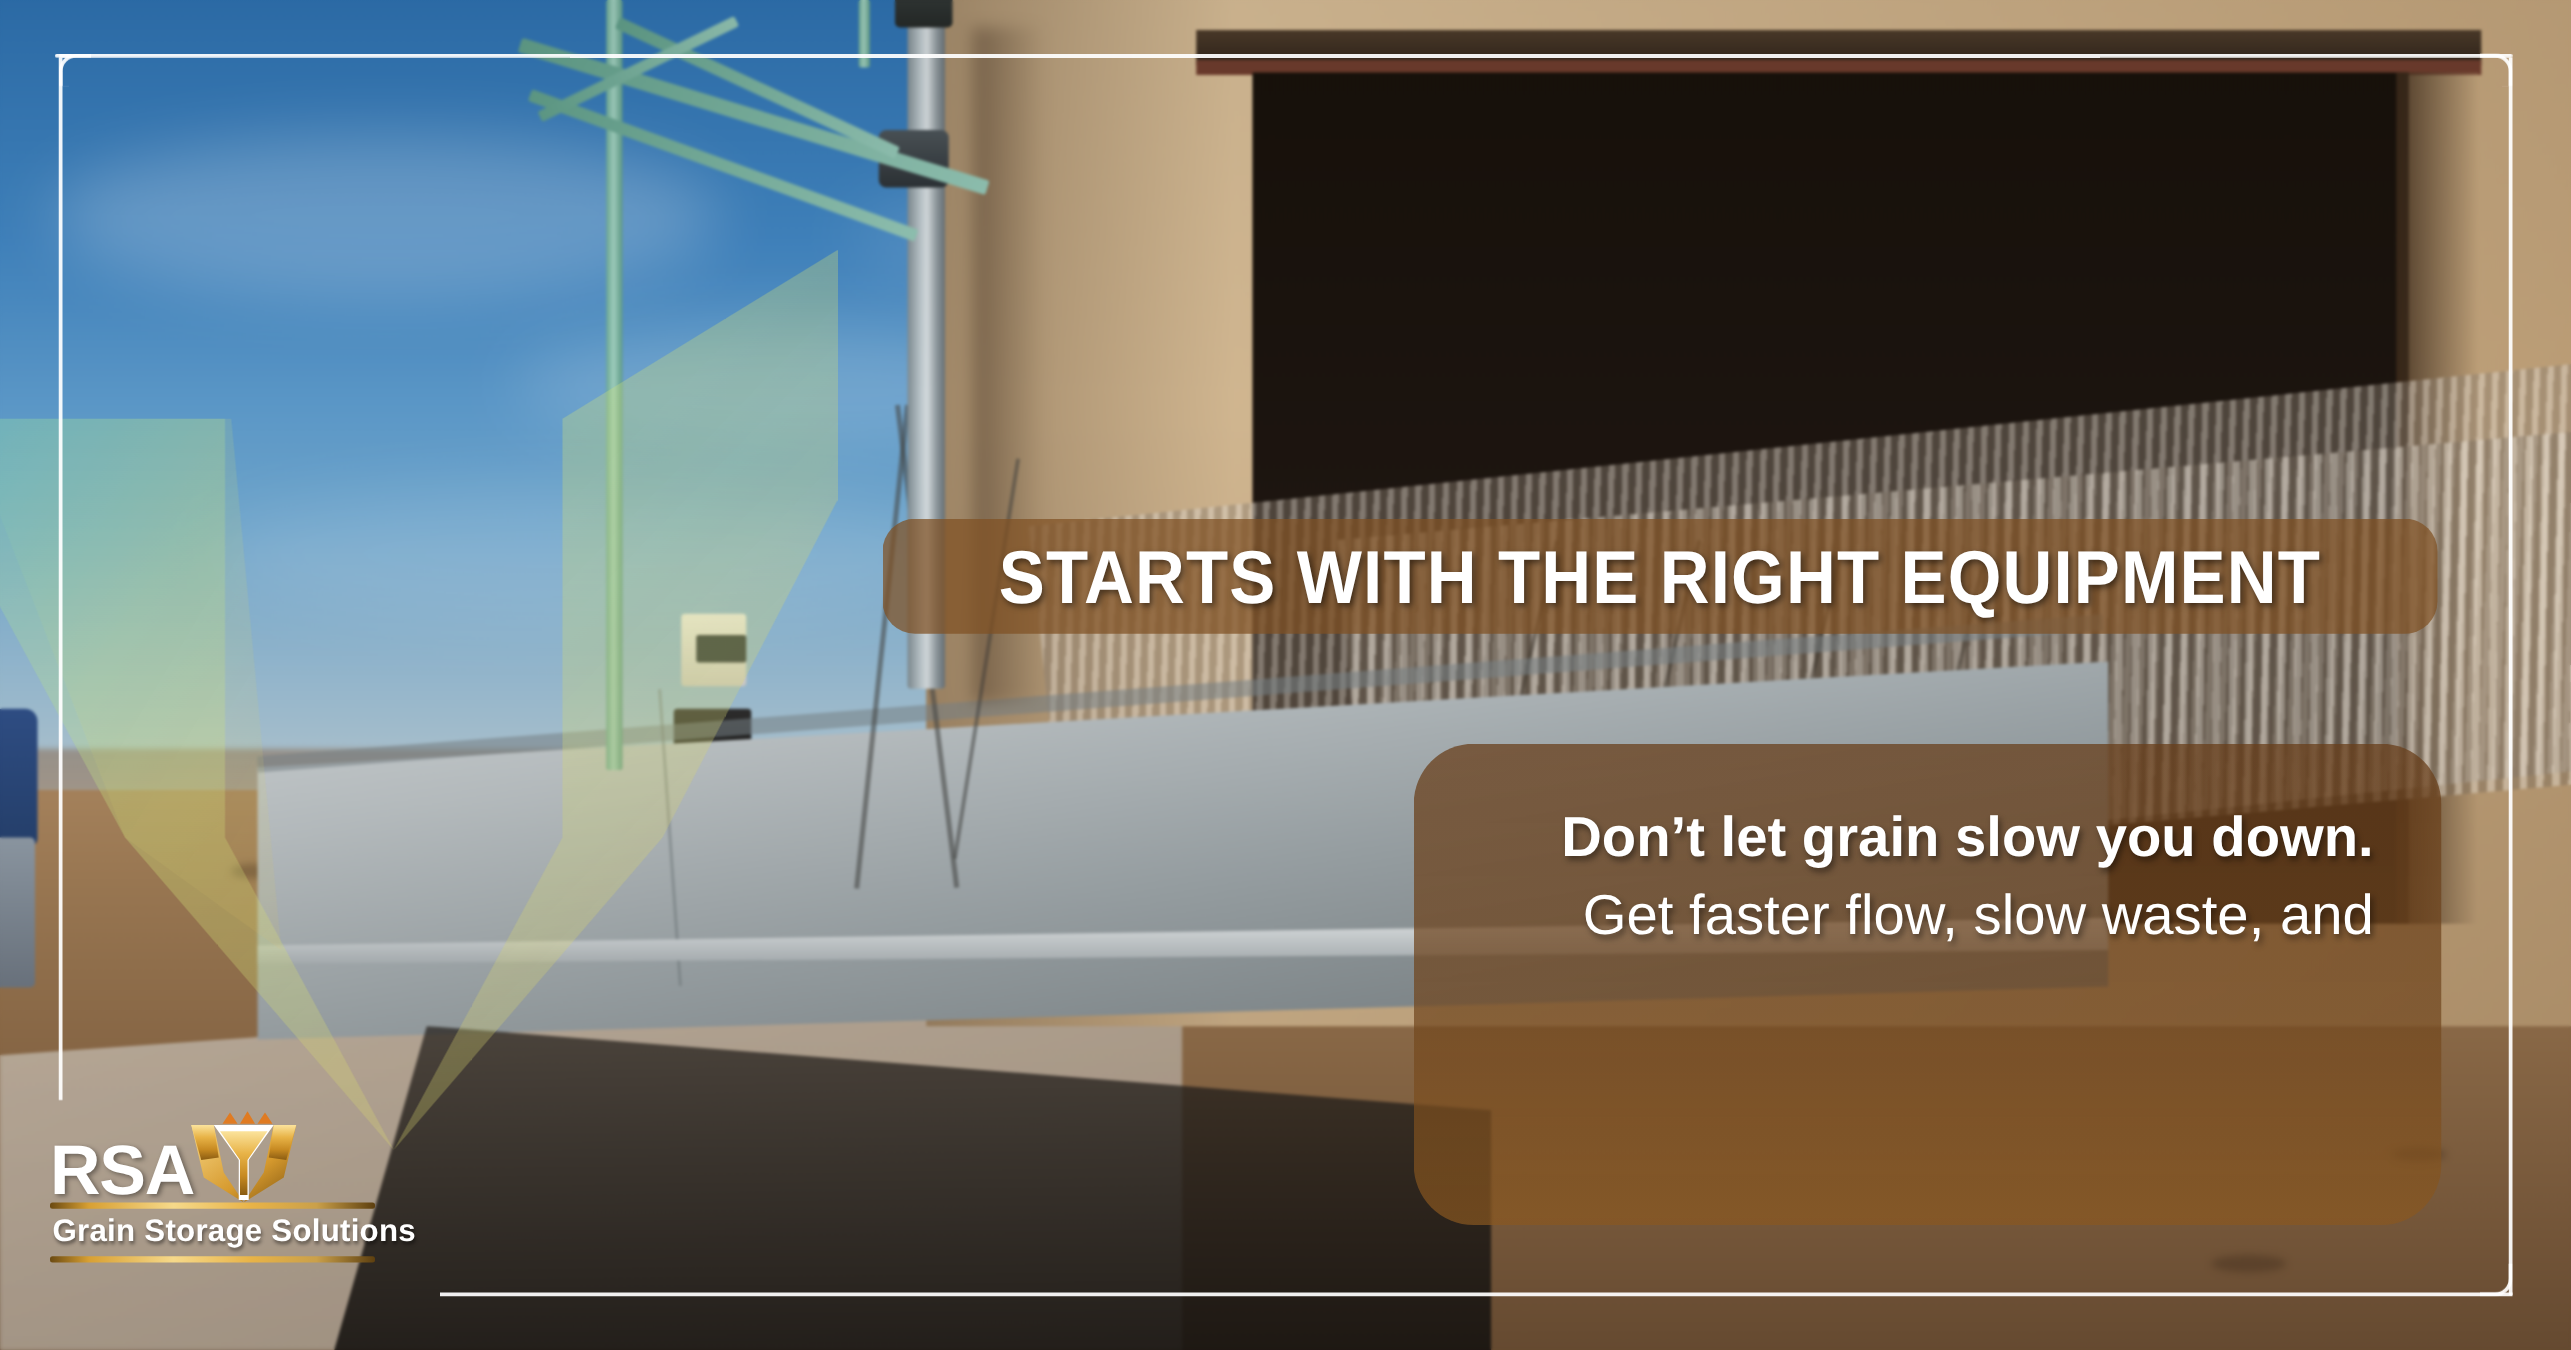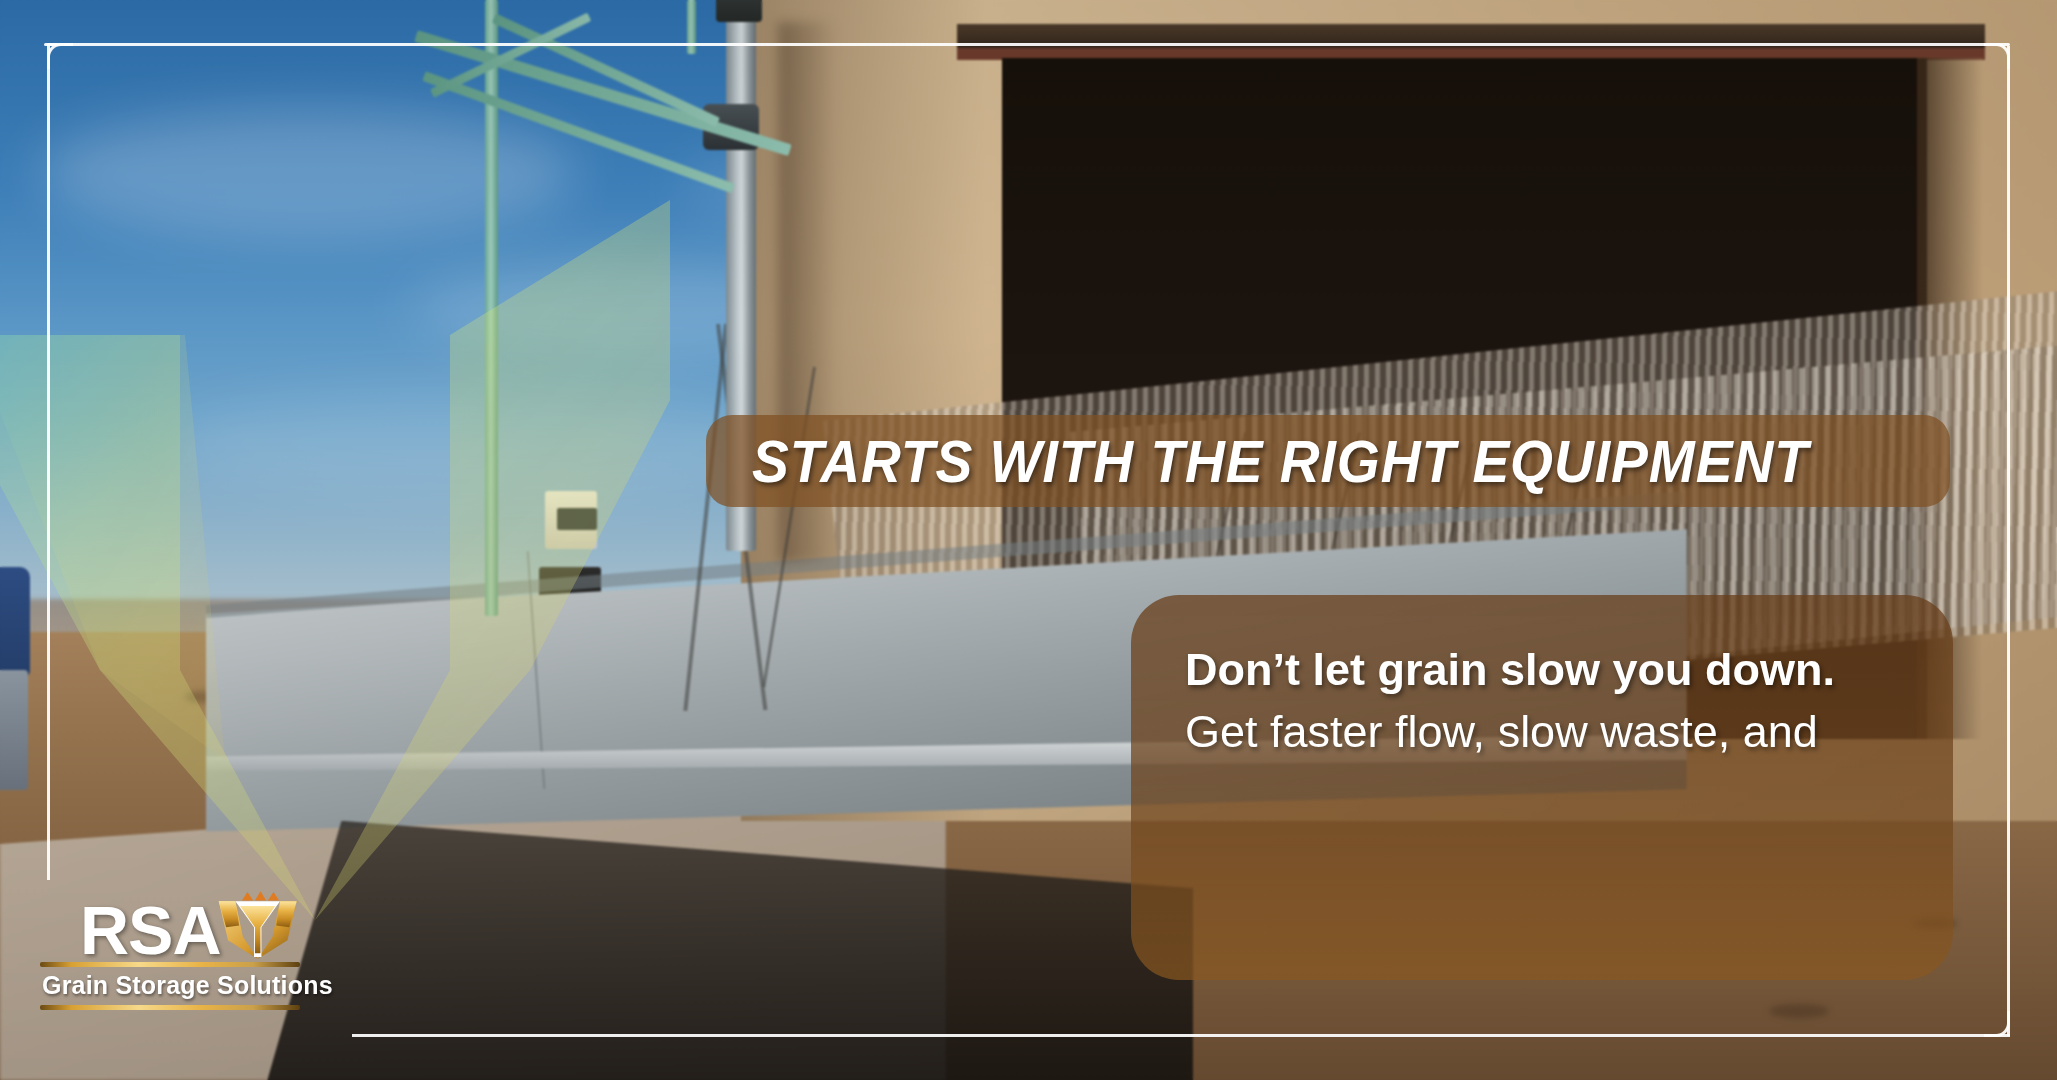--- a/index.html
+++ b/index.html
@@ -296,42 +296,42 @@
     transform-origin:right center;
   }
 
   
   .subbar{
     position:absolute;
     left:706px; top:415px;
     width:1244px; height:92px;
     background:rgba(128,80,34,.72);
     border-radius:26px;
-    display:flex; align-items:center; font-style:italic;
+    display:flex; align-items:center; justify-content:center;
   }
   .subbar span{
     font-family:"Liberation Sans", sans-serif;
     font-weight:700;
     font-size:60px;
     letter-spacing:1px;
     color:#ffffff;
     text-shadow:2px 3px 5px rgba(0,0,0,.5);
     transform:scaleX(.92);
     white-space:nowrap;
   }
 
   
   .copybox{
     position:absolute;
     left:1131px; top:595px;
     width:822px; height:385px;
     background:linear-gradient(180deg, rgba(104,62,26,.74) 0%, rgba(112,70,30,.72) 55%, rgba(138,88,32,.70) 100%);
     border-radius:48px;
     padding:48px 54px 56px;
-    display:flex; flex-direction:column; align-items:flex-start; justify-content:flex-start;
+    display:flex; flex-direction:column; align-items:flex-end; justify-content:flex-start;
   }
   .copybox .lead{
     font-family:"Liberation Sans", sans-serif;
     font-weight:700;
     font-size:45px;
     color:#ffffff;
     text-shadow:2px 3px 5px rgba(0,0,0,.45);
     text-align:center;
     line-height:1.18;
   }
@@ -352,26 +352,25 @@
     left:40px; top:880px;
     width:260px; height:135px;
   }
   .logo-row{
     position:relative;
     display:flex; align-items:flex-end; height:82px;
   }
   .logo-word{
     font-family:"Liberation Sans", sans-serif;
     font-weight:700;
-    font-size:68px;
+    font-size:56px;
     line-height:.92;
     color:#ffffff;
     letter-spacing:-1px;
     text-shadow:2px 2px 4px rgba(0,0,0,.4);
-    margin-left:40px;
   }
   .logo-mark{ position:relative; width:92px; height:86px; margin-left:-6px; }
   .rule{
     height:5px; width:100%;
     background:linear-gradient(90deg,#6b4a12 0%, #d8a033 12%, #f6d98a 38%, #e8b347 62%, #caa04a 82%, #5d3f0f 100%);
     border-radius:2px;
   }
   .tagline{
     font-family:"Liberation Sans", sans-serif;
     font-weight:700;

